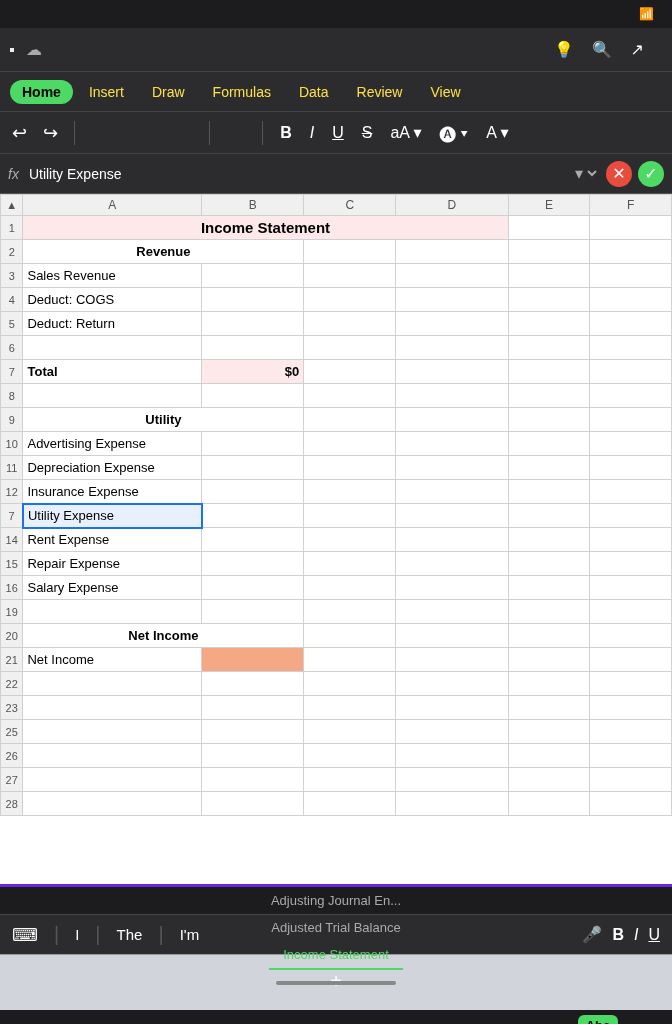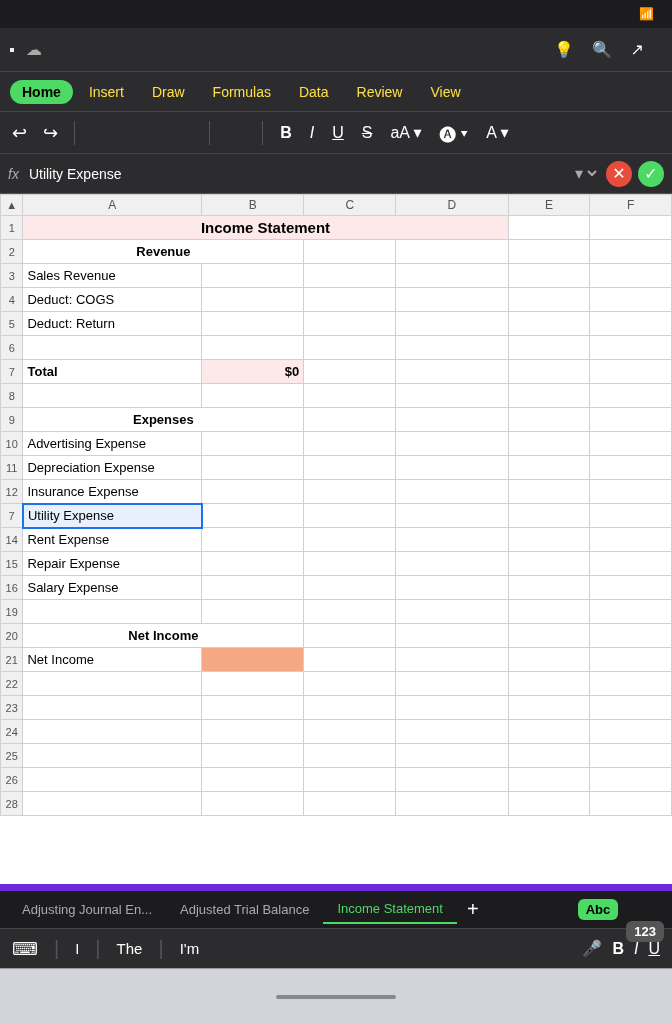--- a/index.html
+++ b/index.html
@@ -150,24 +150,25 @@
     .col-c { width: 90px; min-width: 90px; }
     .col-d { width: 110px; min-width: 110px; }
     .col-e { width: 80px; min-width: 80px; }
     .col-f { width: 80px; min-width: 80px; }
 
     
     .bottom-tabs {
       background: #1c1c1e;
       display: flex;
       align-items: center;
-      height: 44px;
-      border-top: 7px solid #6d28d9;
+      height: 30px;
+      border-top: 3px solid #6d28d9;
       padding: 0 8px;
       gap: 0;
+      flex-direction: column;
     }
     .sheet-tab {
       padding: 6px 14px;
       font-size: 13px;
       color: #aaa;
       background: transparent;
       border: none;
       cursor: pointer;
       white-space: nowrap;
     }
@@ -381,21 +382,21 @@
           <td class="row-num">8</td>
           <td class="col-a"></td>
           <td class="col-b"></td>
           <td class="col-c"></td>
           <td class="col-d"></td>
           <td class="col-e"></td>
           <td class="col-f"></td>
         </tr>
         <tr>
           <td class="row-num">9</td>
-          <td class="col-a" colspan="2" style="font-weight: 700; text-align: center;">Expenses</td>
+          <td class="col-a" colspan="2" style="font-weight: 700; text-align: center;">Utility</td>
           <td class="col-c"></td>
           <td class="col-d"></td>
           <td class="col-e"></td>
           <td class="col-f"></td>
         </tr>
         <tr>
           <td class="row-num">10</td>
           <td class="col-a">Advertising Expense</td>
           <td class="col-b"></td>
           <td class="col-c"></td>
@@ -495,39 +496,39 @@
         <tr>
           <td class="row-num">23</td>
           <td class="col-a"></td>
           <td class="col-b"></td>
           <td class="col-c"></td>
           <td class="col-d"></td>
           <td class="col-e"></td>
           <td class="col-f"></td>
         </tr>
         <tr>
-          <td class="row-num">24</td>
-          <td class="col-a"></td>
-          <td class="col-b"></td>
-          <td class="col-c"></td>
-          <td class="col-d"></td>
-          <td class="col-e"></td>
-          <td class="col-f"></td>
-        </tr>
-        <tr>
           <td class="row-num">25</td>
           <td class="col-a"></td>
           <td class="col-b"></td>
           <td class="col-c"></td>
           <td class="col-d"></td>
           <td class="col-e"></td>
           <td class="col-f"></td>
         </tr>
         <tr>
           <td class="row-num">26</td>
+          <td class="col-a"></td>
+          <td class="col-b"></td>
+          <td class="col-c"></td>
+          <td class="col-d"></td>
+          <td class="col-e"></td>
+          <td class="col-f"></td>
+        </tr>
+        <tr>
+          <td class="row-num">27</td>
           <td class="col-a"></td>
           <td class="col-b"></td>
           <td class="col-c"></td>
           <td class="col-d"></td>
           <td class="col-e"></td>
           <td class="col-f"></td>
         </tr>
         <tr>
           <td class="row-num">28</td>
           <td class="col-a"></td>

